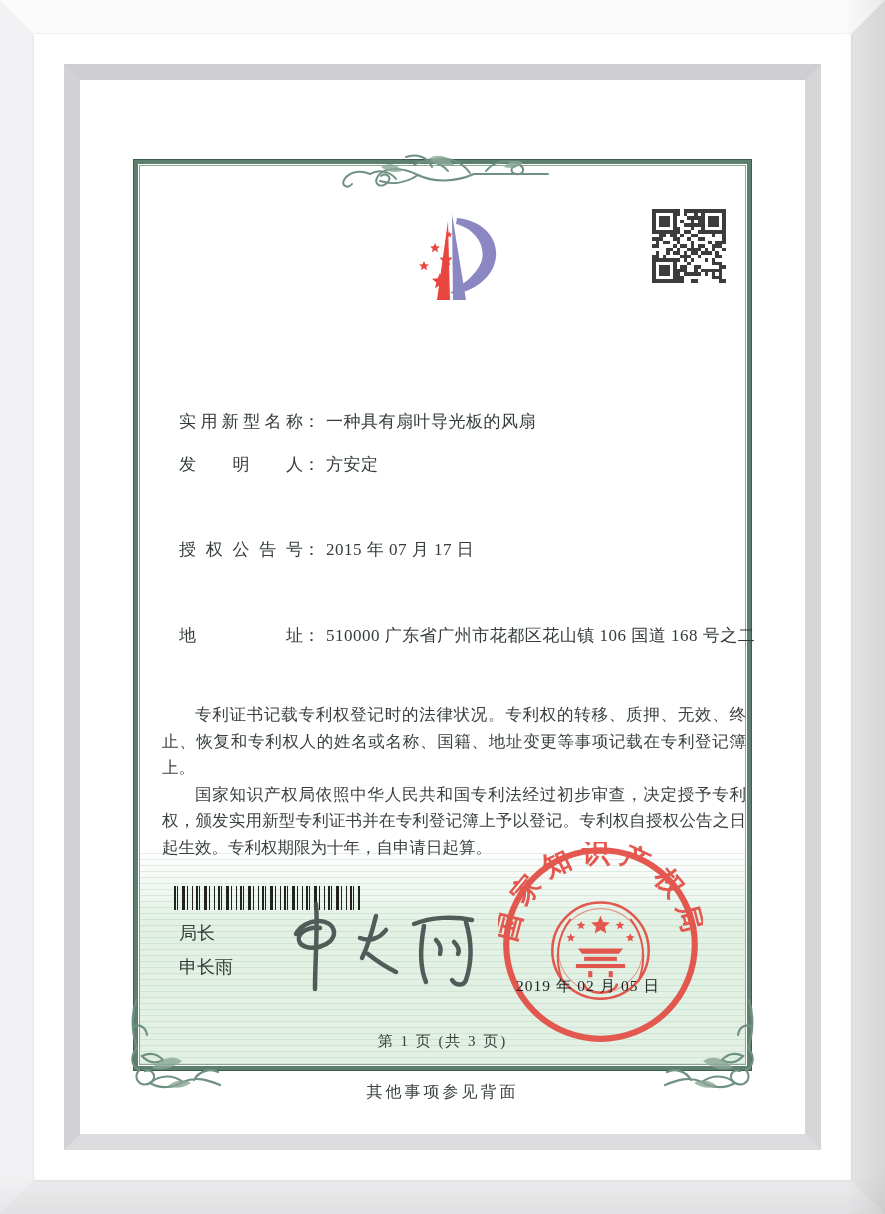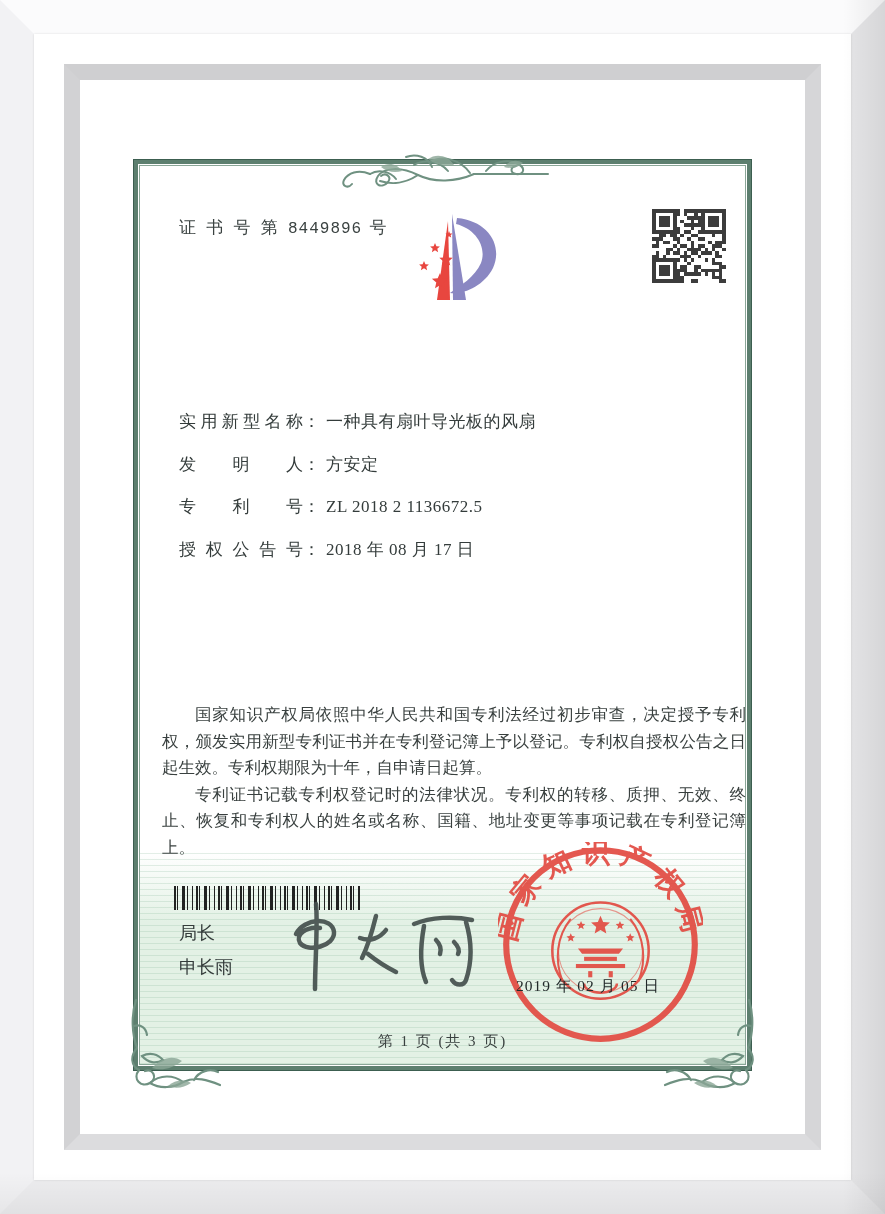--- a/index.html
+++ b/index.html
@@ -105,25 +105,20 @@
           <path d="M55,84 C68,78 80,82 92,87 M66,82 c5,-9 16,-12 24,-8"></path>
           <path d="M14,58 c8,-4 16,-2 21,4 c-7,4 -15,3 -21,-4 z"></path>
           <path d="M6,28 c7,-2 12,2 13,9"></path>
         </g>
         <g fill="#8aa696" opacity="0.8">
           <path d="M24,70 c9,-11 22,-13 30,-7 c-10,8 -21,10 -30,7 z"></path>
           <path d="M40,88 c7,-6 16,-7 23,-3 c-7,5 -16,6 -23,3 z"></path>
         </g>
       </svg>
 
-      <div class="cert-no">
-        <span>证 书 号 第</span>
-        <b>8449896</b>
-        <span>号</span>
-      </div>
 
       <svg class="logo" width="110" height="100" viewBox="0 0 110 100">
         <path d="M58,12 C90,15 104,40 94,62 C85,80 64,89 51,87 C61,80 76,71 82,57 C88,41 77,23 57,18 Z" fill="#8a87c2"></path>
         <polygon points="49,15 38,94 51,94" fill="#e8463f"></polygon>
         <polygon points="53,8 54,94 67,94" fill="#8a87c2"></polygon>
         <g fill="#e8463f">
           <path d="M47,24 l1,2.4 2.5,0.2 -1.9,1.6 0.6,2.4 -2.2,-1.3 -2.2,1.3 0.6,-2.4 -1.9,-1.6 2.5,-0.2 z" transform="translate(3,1)"></path>
           <path d="M36,37 l1.4,3.2 3.5,0.3 -2.6,2.3 0.8,3.4 -3.1,-1.9 -3.1,1.9 0.8,-3.4 -2.6,-2.3 3.5,-0.3 z"></path>
           <path d="M47,47 l1.9,4.4 4.8,0.4 -3.6,3.1 1.1,4.7 -4.2,-2.5 -4.2,2.5 1.1,-4.7 -3.6,-3.1 4.8,-0.4 z"></path>
           <path d="M25,55 l1.4,3.2 3.5,0.3 -2.6,2.3 0.8,3.4 -3.1,-1.9 -3.1,1.9 0.8,-3.4 -2.6,-2.3 3.5,-0.3 z"></path>
@@ -373,30 +368,30 @@
           <div class="qm" style="grid-area: 21 / 21;"></div>
         </div>
 
 
       <div class="frow" style="top:246px">
         <span class="flabel">实用新型名称</span><span class="fcolon">：</span><span class="fvalue">一种具有扇叶导光板的风扇</span>
       </div>
       <div class="frow" style="top:289px">
         <span class="flabel">发明人</span><span class="fcolon">：</span><span class="fvalue">方安定</span>
       </div>
-      <div class="frow" style="top:331px">
-        <span class="flabel">专利号</span><span class="fcolon">：</span><span class="fvalue">ZL 2018 2 1136672.5</span>
-      </div>
       <div class="frow" style="top:374px">
-        <span class="flabel">授权公告号</span><span class="fcolon">：</span><span class="fvalue">2018 年 08 月 17 日</span>
+        <span class="flabel">授权公告号</span><span class="fcolon">：</span><span class="fvalue">2015 年 07 月 17 日</span>
+      </div>
+      <div class="frow" style="top:460px">
+        <span class="flabel">地址</span><span class="fcolon">：</span><span class="fvalue">510000 广东省广州市花都区花山镇 106 国道 168 号之二</span>
       </div>
 
       <div class="paras">
+        <p>专利证书记载专利权登记时的法律状况。专利权的转移、质押、无效、终止、恢复和专利权人的姓名或名称、国籍、地址变更等事项记载在专利登记簿上。</p>
         <p>国家知识产权局依照中华人民共和国专利法经过初步审查，决定授予专利权，颁发实用新型专利证书并在专利登记簿上予以登记。专利权自授权公告之日起生效。专利权期限为十年，自申请日起算。</p>
-        <p>专利证书记载专利权登记时的法律状况。专利权的转移、质押、无效、终止、恢复和专利权人的姓名或名称、国籍、地址变更等事项记载在专利登记簿上。</p>
       </div>
 
       <div class="barcode"></div>
 
       <div class="signer">
         <div>局长</div>
         <div>申长雨</div>
       </div>
 
       <svg class="sig-svg" width="225" height="105" viewBox="0 0 225 105">
@@ -438,17 +433,18 @@
             <path d="M-37,30 C-45,10 -43,-14 -29,-31" fill="none" stroke-width="2"></path>
             <path d="M37,30 C45,10 43,-14 29,-31" fill="none" stroke-width="2"></path>
           </g>
         </g>
       </svg>
       <div class="seal-date">2019 年 02 月 05 日</div>
 
       <div class="page-info">第 1 页 (共 3 页)</div>
     </div>
 
+    <div class="back-note">其他事项参见背面</div>
   </div>
 
   <div class="shade-right"></div>
   <div class="shade-bottom"></div>
 </div>
 
 </body></html>

